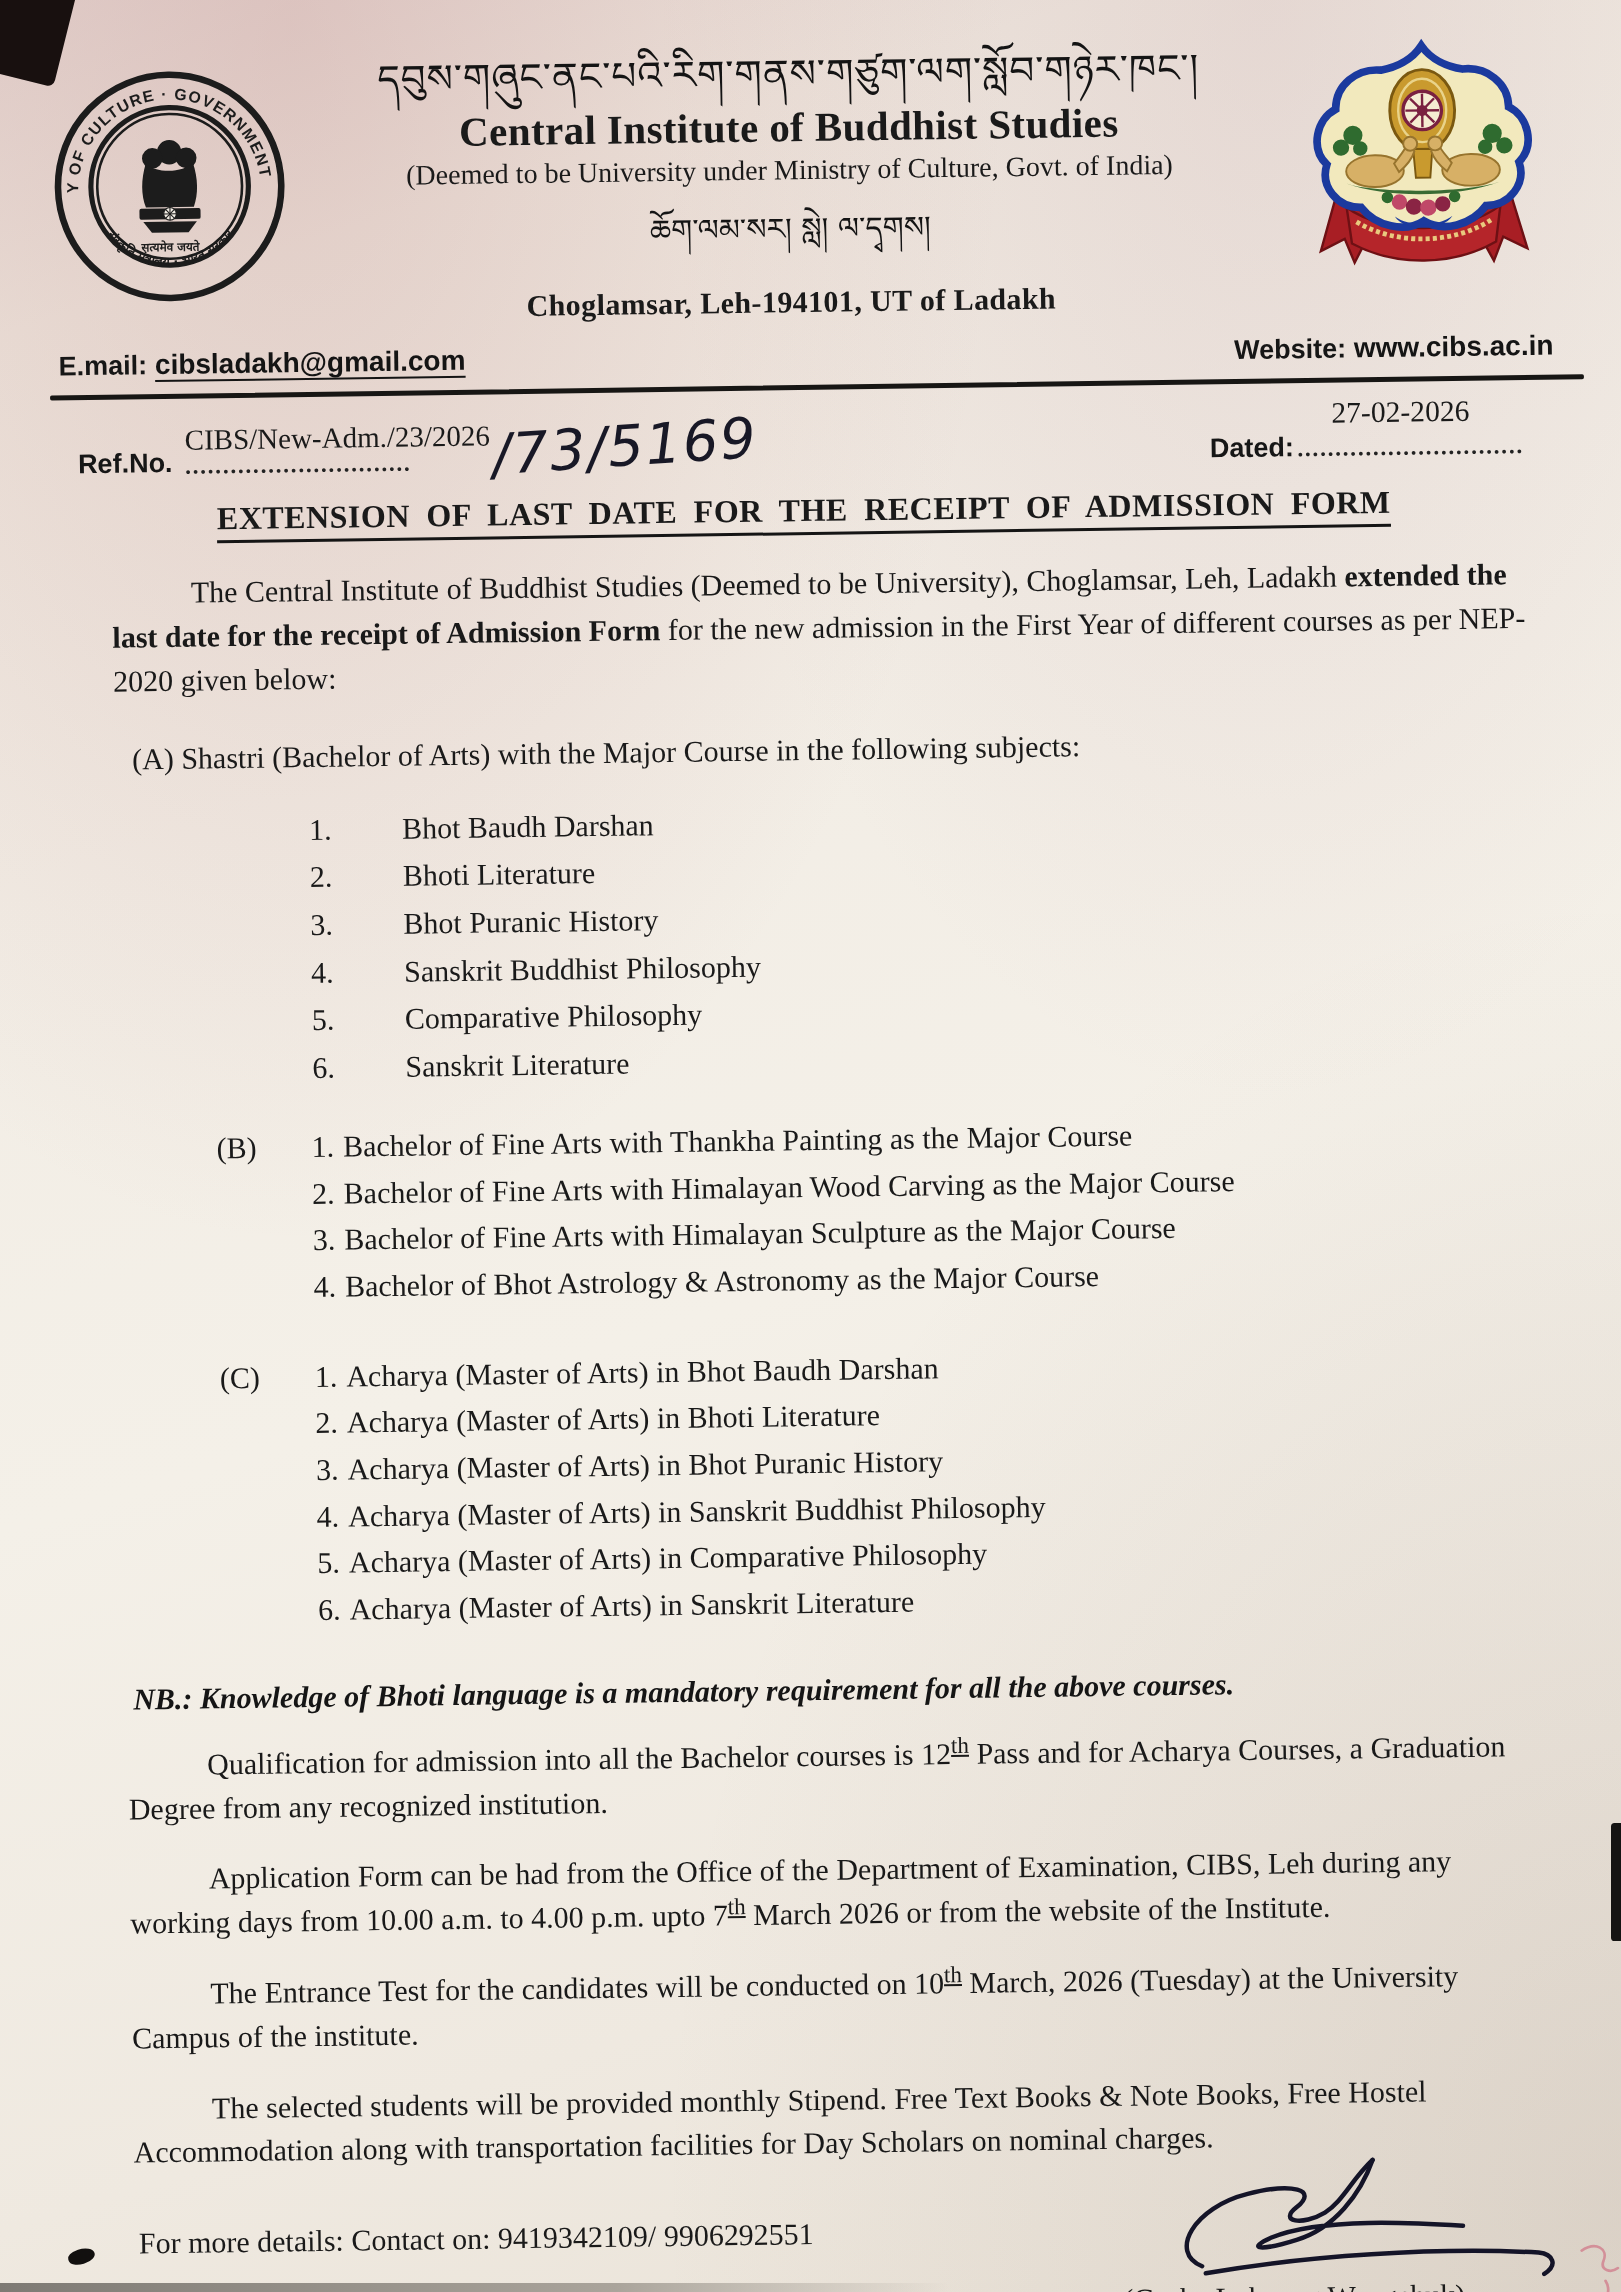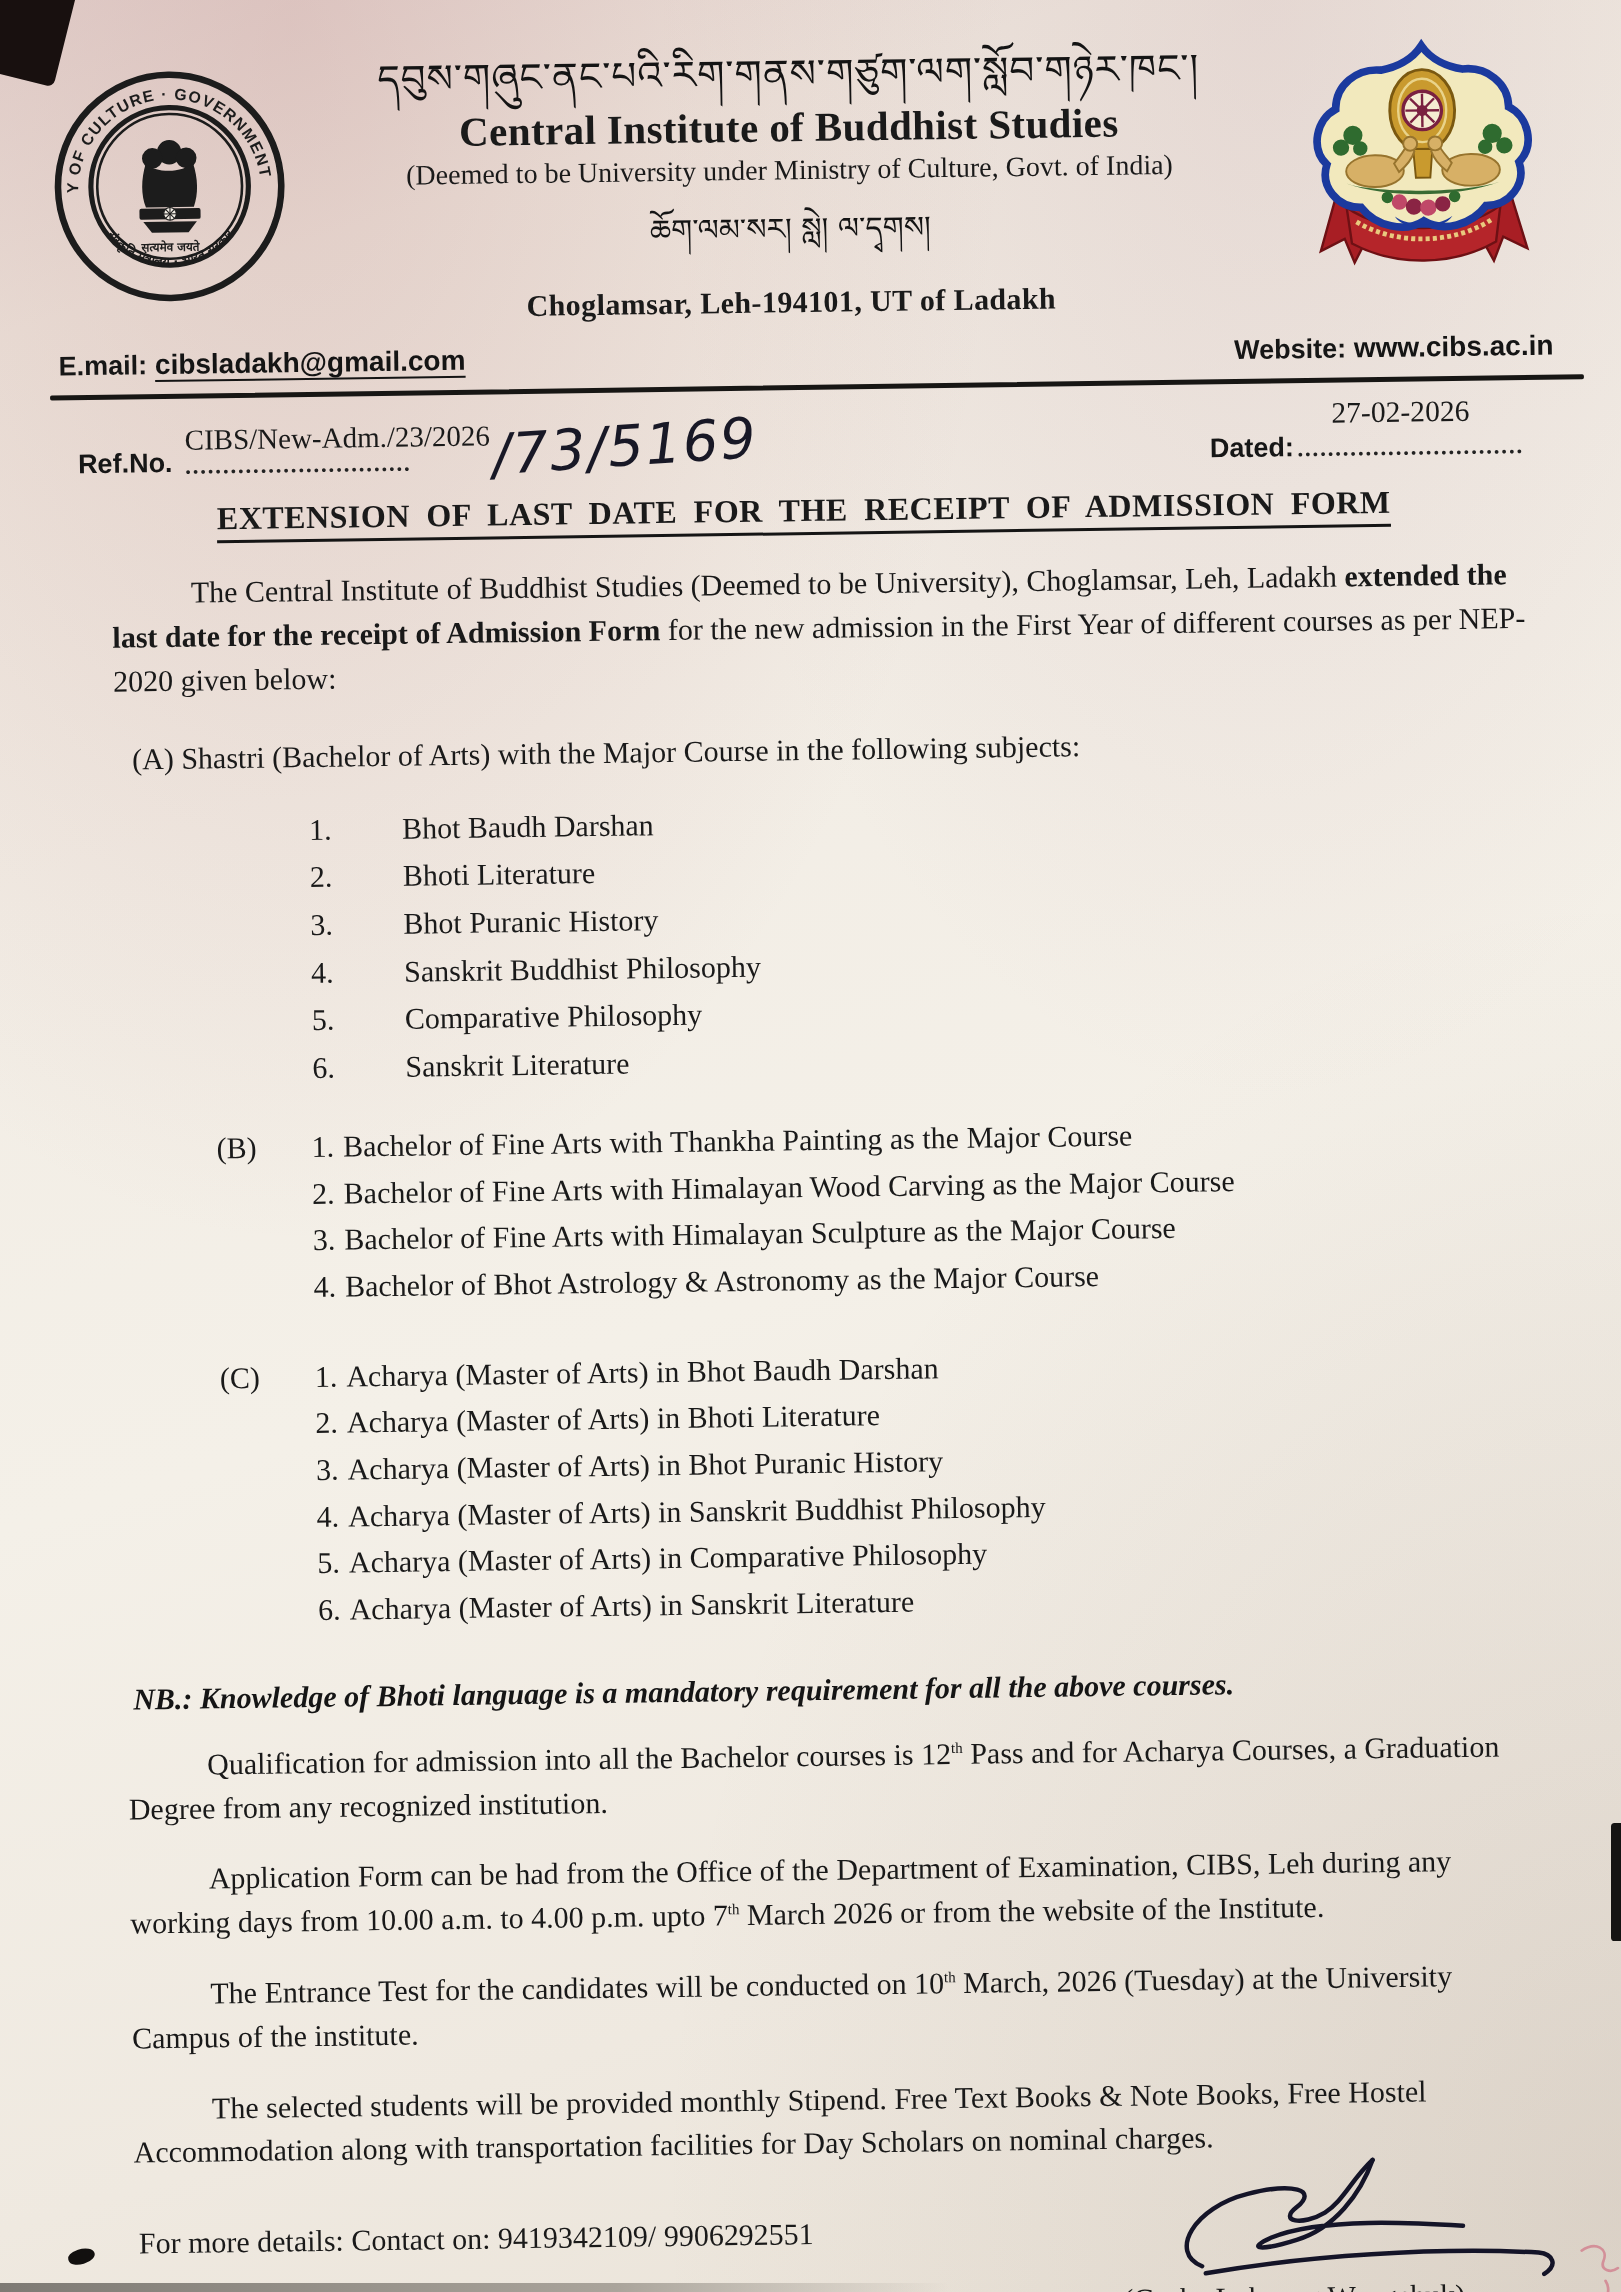--- a/index.html
+++ b/index.html
@@ -50,21 +50,21 @@
   .date-value{font-size:29.6px;margin-right:54px;}
   .date-line{white-space:nowrap;}
 
   
   .title-wrap{text-align:center;margin-top:21.5px;}
   .title-text{display:inline-block;font-size:32px;font-weight:bold;letter-spacing:0.5px;word-spacing:8px;
     border-bottom:3.6px solid #151515;padding-bottom:3.6px;}
 
   
   .para{font-size:30px;line-height:1.46;margin:27px 82px 0 118px;text-indent:79px;color:#191919;}
-  .para .sup{vertical-align:super;font-size:15px;line-height:0;}
+  .para .sup{vertical-align:super;font-size:23px;line-height:0;text-decoration:underline;}
   .sec-a-head{font-size:30px;margin:39px 82px 0 136px;}
   .list-a{margin-top:38px;}
   .list-a .row{display:flex;margin:0 0 11.6px 312px;font-size:30px;line-height:1.2;}
   .list-a .num{width:93px;}
   .sec-bc{display:flex;margin:43px 54px 0 215px;font-size:30px;line-height:1.2;}
   .sec-bc .sec-label{width:95px;flex:0 0 auto;}
   .sec-bc .row{display:flex;margin-bottom:10.7px;}
   .sec-bc .bc-num{margin-right:9px;}
   .nb{font-size:30px;font-weight:bold;font-style:italic;margin:41px 72px 0 124px;color:#151515;}
   .more{font-size:30px;margin:52px 72px 0 122px;}

